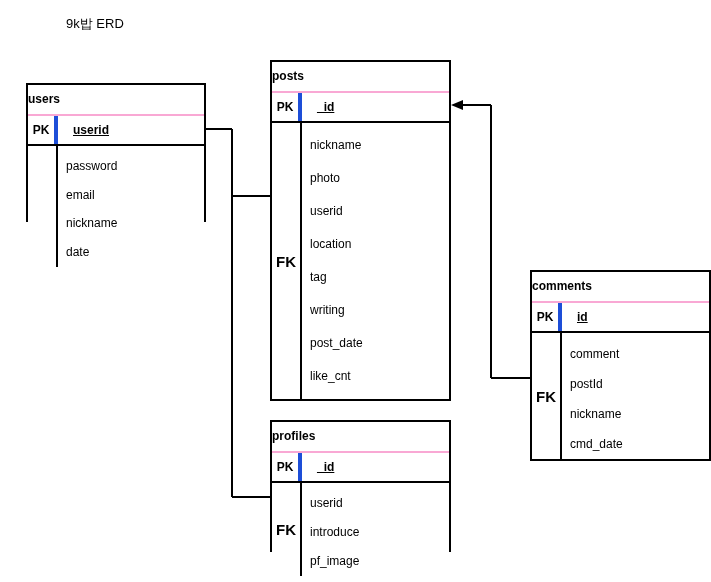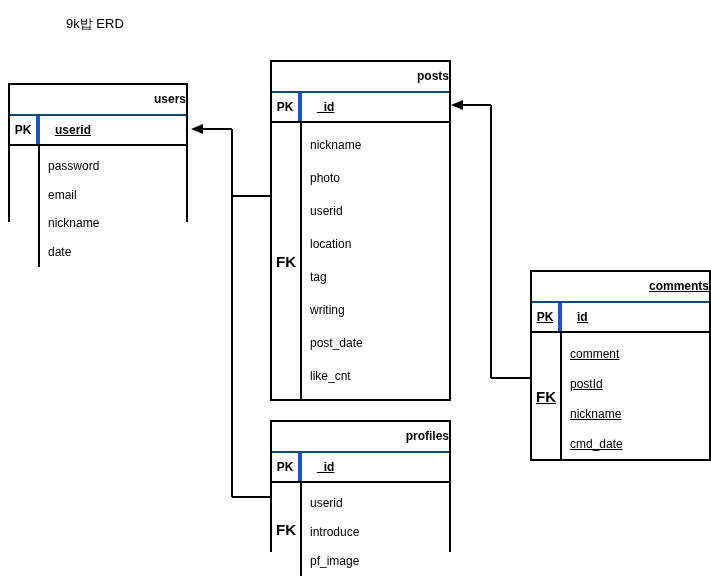--- a/index.html
+++ b/index.html
@@ -33,24 +33,24 @@
   .entity {
     position: absolute;
     box-sizing: border-box;
     border: 2px solid #000000;
     background: #ffffff;
   }
   .entity-title {
     box-sizing: border-box;
     height: 31px;
     line-height: 29px;
-    text-align: right;
-    font-size: 12px;
-    font-weight: bold;
-    border-bottom: 2px solid #0c4a6e;
+    text-align: left;
+    font-size: 12px;
+    font-weight: bold;
+    border-bottom: 2px solid #f9a8d4;
     background: #ffffff;
   }
   .pk-row {
     box-sizing: border-box;
     height: 30px;
     display: flex;
     border-bottom: 2px solid #000000;
     background: #ffffff;
   }
   .key-cell {
@@ -104,23 +104,23 @@
   .body-fields .attr {
     font-size: 12px;
     line-height: 15px;
     margin-bottom: 0;
     height: 33px;
     display: flex;
     align-items: center;
   }
 
   
-  #entity-users    { left: 8px;  top: 83px;  width: 180px; height: 139px; }
+  #entity-users    { left: 26px;  top: 83px;  width: 180px; height: 139px; }
   #entity-posts    { left: 270px; top: 60px;  width: 181px; height: 341px; }
-  #entity-comments { left: 530px; top: 270px; width: 181px; height: 191px; text-decoration: underline; }
+  #entity-comments { left: 530px; top: 270px; width: 181px; height: 191px; }
   #entity-profiles { left: 270px; top: 420px; width: 181px; height: 132px; }
 
   .connector-layer {
     position: absolute;
     left: 0; top: 0;
     width: 711px;
     height: 582px;
     pointer-events: none;
   }
 </style>

